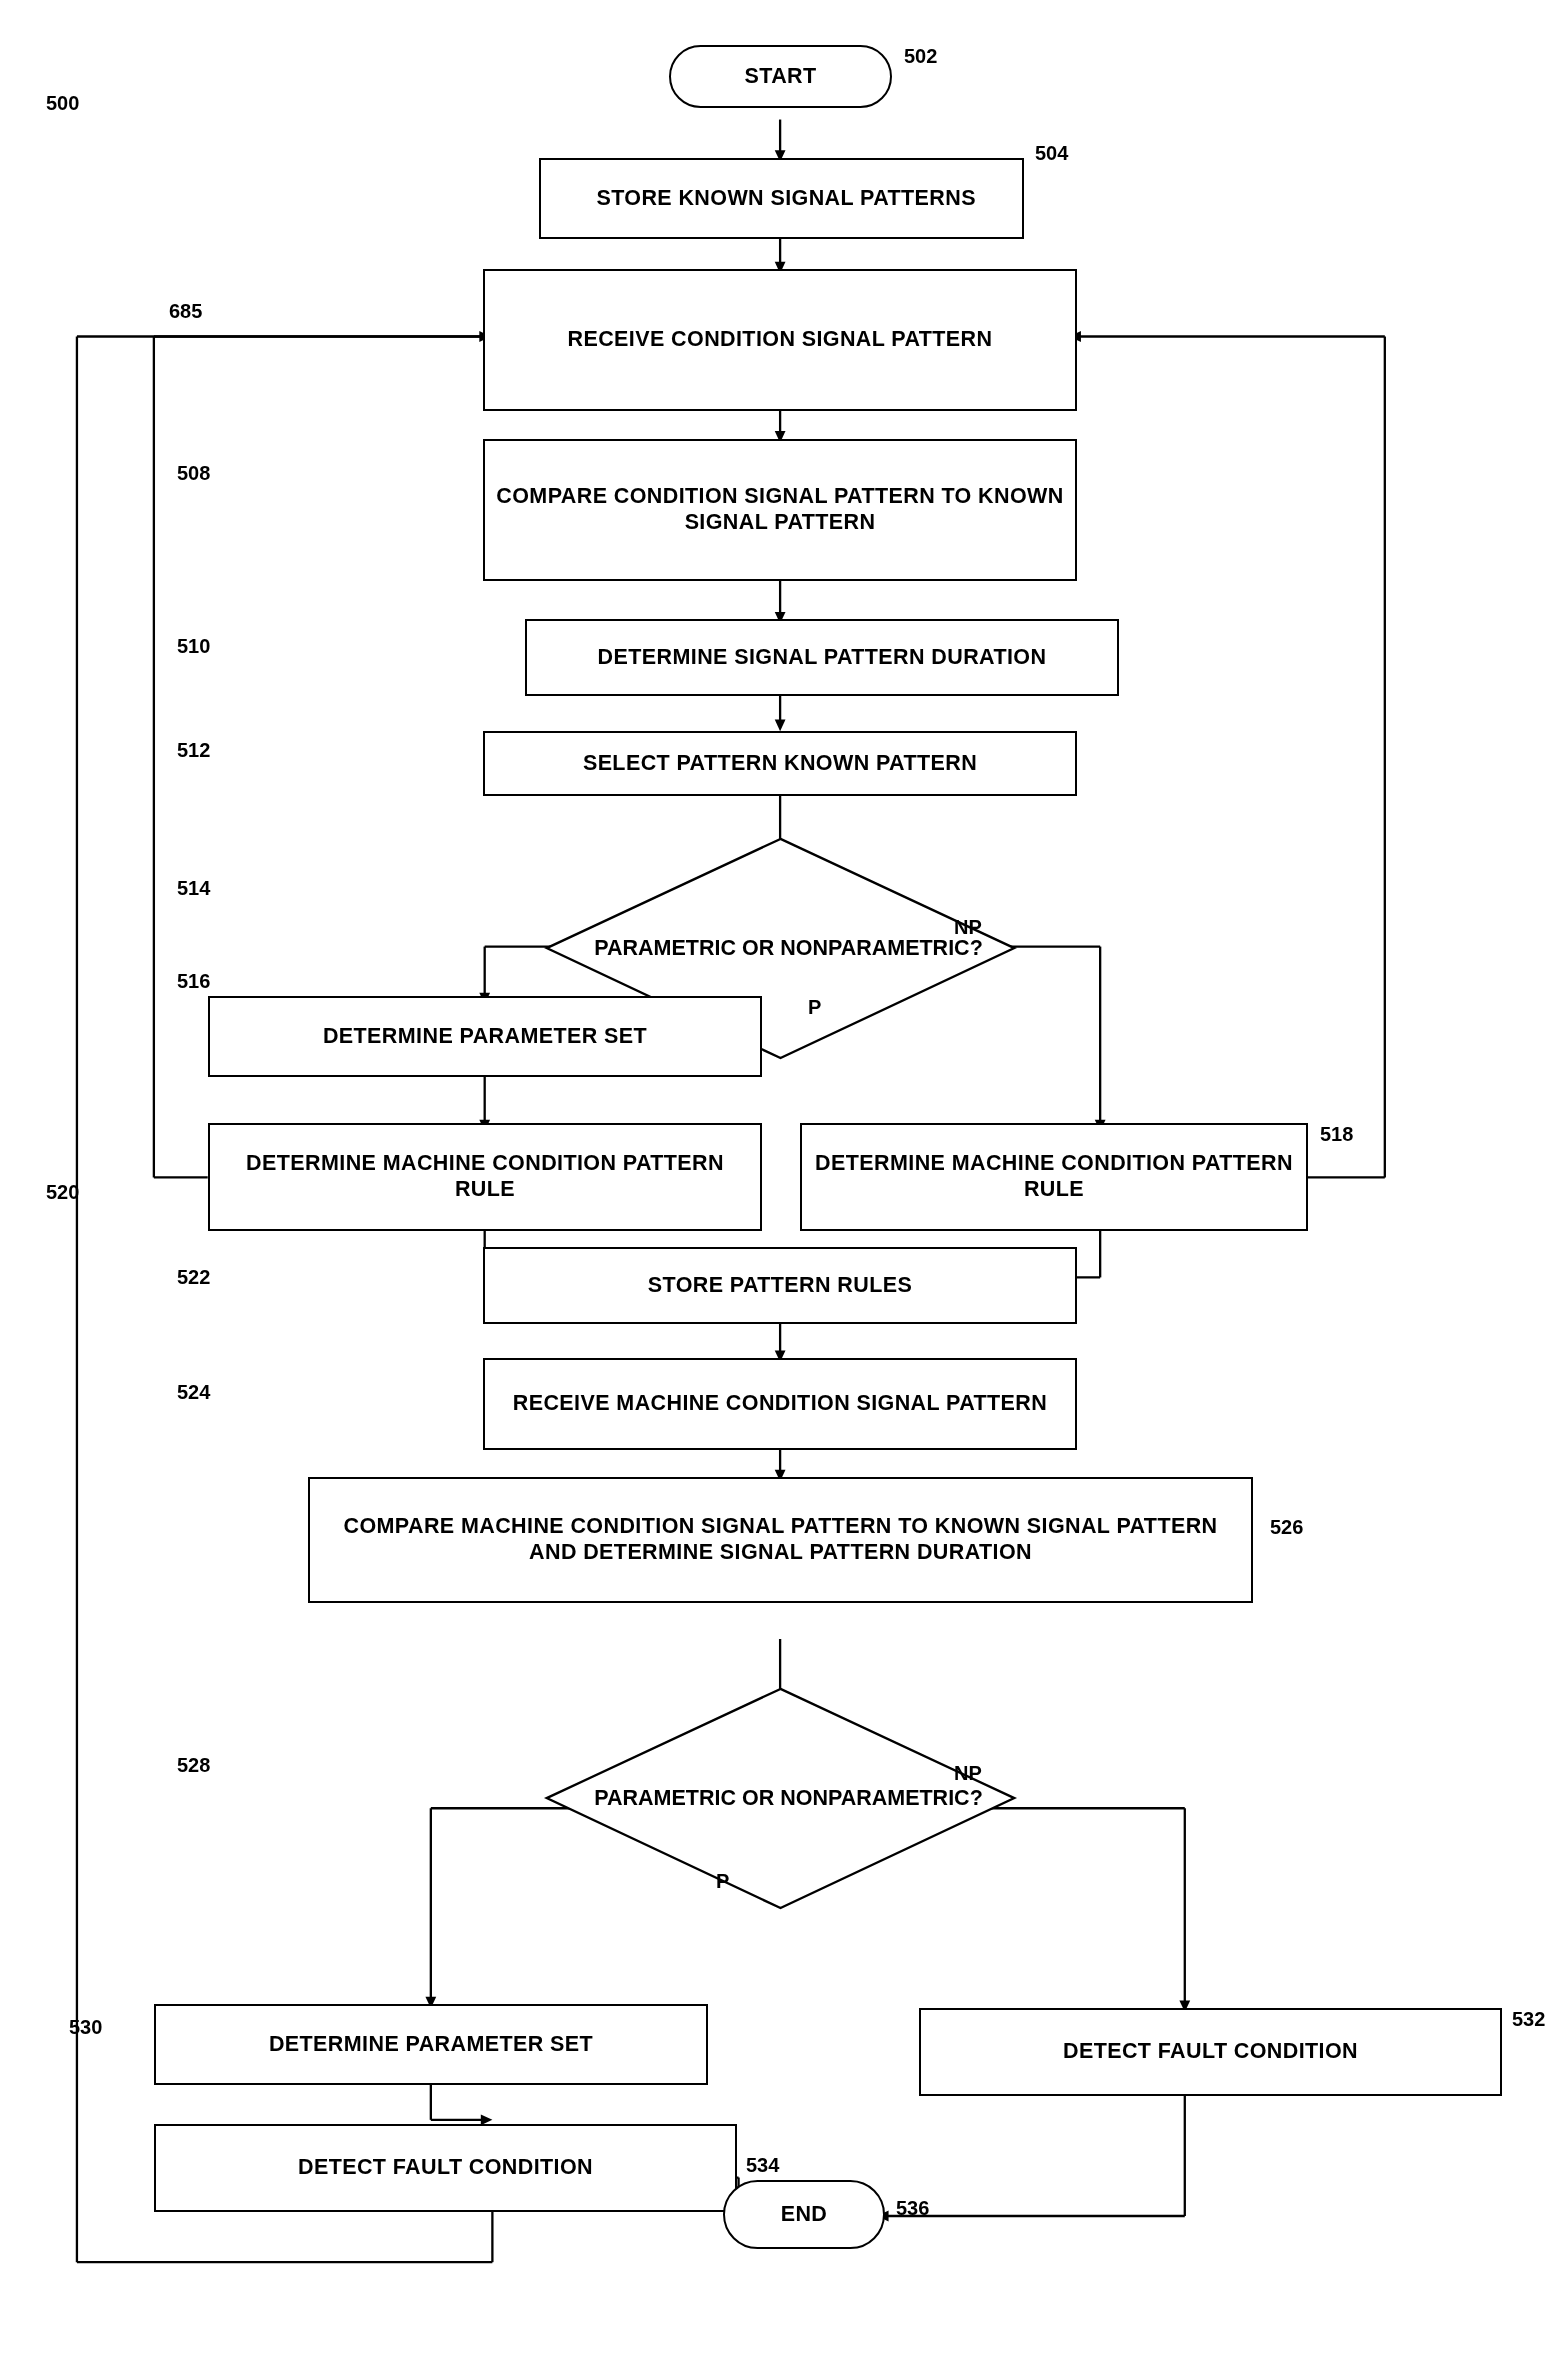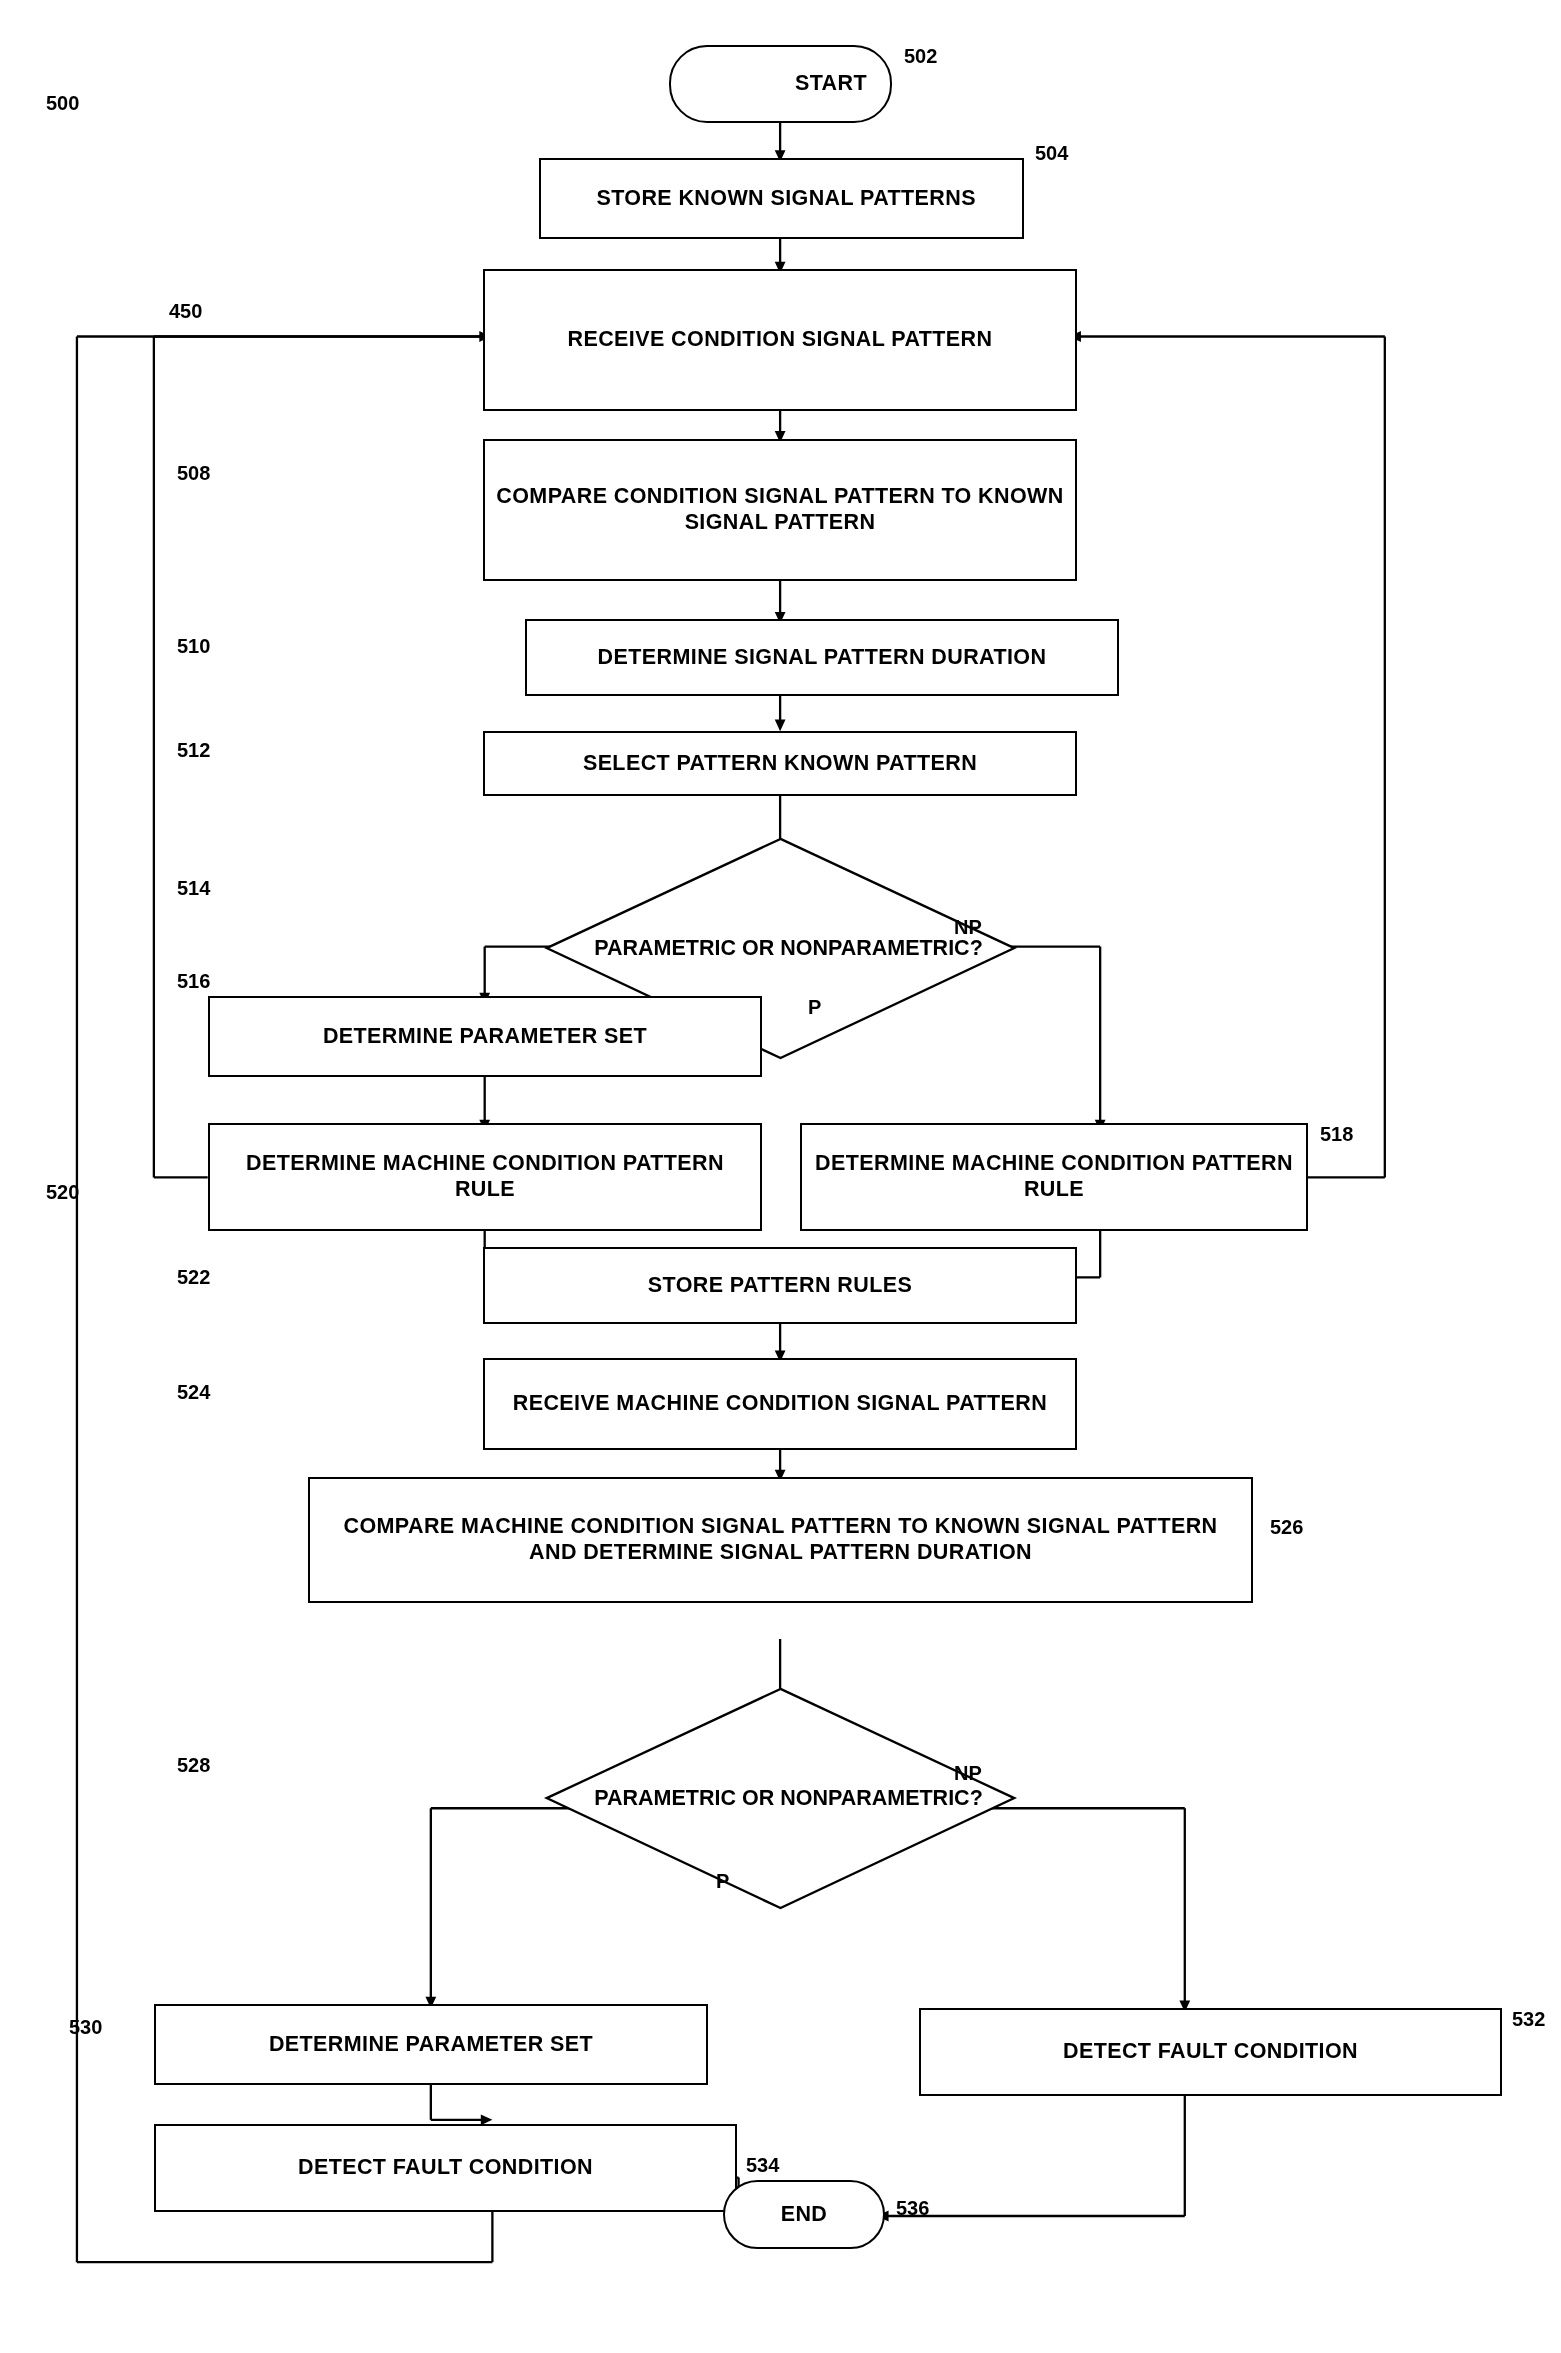--- a/index.html
+++ b/index.html
@@ -155,37 +155,37 @@
     <polygon points="1390,437 1405,430 1405,444" fill="#000"></polygon>
 
     <line x1="640" y1="2870" x2="640" y2="2940" stroke="#000" stroke-width="3"></line>
     <line x1="640" y1="2940" x2="100" y2="2940" stroke="#000" stroke-width="3"></line>
     <line x1="100" y1="2940" x2="100" y2="437" stroke="#000" stroke-width="3"></line>
     <line x1="100" y1="437" x2="628" y2="437" stroke="#000" stroke-width="3"></line>
   </svg>
 
   <div class="label" style="left:46px; top:92px;">500</div>
 
-  <div class="shape rounded" style="left:669px; top:45px; width:223px; height:78px;justify-content:flex-end;">
+  <div class="shape rounded" style="left:669px; top:45px; width:223px; height:63px;">
     <span>START</span>
   </div>
 
   <div class="label" style="left:904px; top:45px;">502</div>
 
   <div class="shape rect" style="left:539px; top:158px; width:485px; height:81px;padding-left:17px;">
     <span>STORE KNOWN SIGNAL PATTERNS</span>
   </div>
 
   <div class="label" style="left:1035px; top:142px;">504</div>
 
   <div class="shape rect" style="left:483px; top:269px; width:594px; height:142px;">
     <span>RECEIVE CONDITION SIGNAL PATTERN</span>
   </div>
 
-  <div class="label" style="left:169px; top:300px;">450</div>
+  <div class="label" style="left:169px; top:300px;">685</div>
 
   <div class="shape rect" style="left:483px; top:439px; width:594px; height:142px;">
     <span>COMPARE CONDITION SIGNAL PATTERN TO KNOWN SIGNAL PATTERN</span>
   </div>
 
   <div class="label" style="left:177px; top:462px;">508</div>
 
   <div class="shape rect" style="left:483px; top:619px; width:594px; height:77px;margin-left:42px;">
     <span>DETERMINE SIGNAL PATTERN DURATION</span>
   </div>

